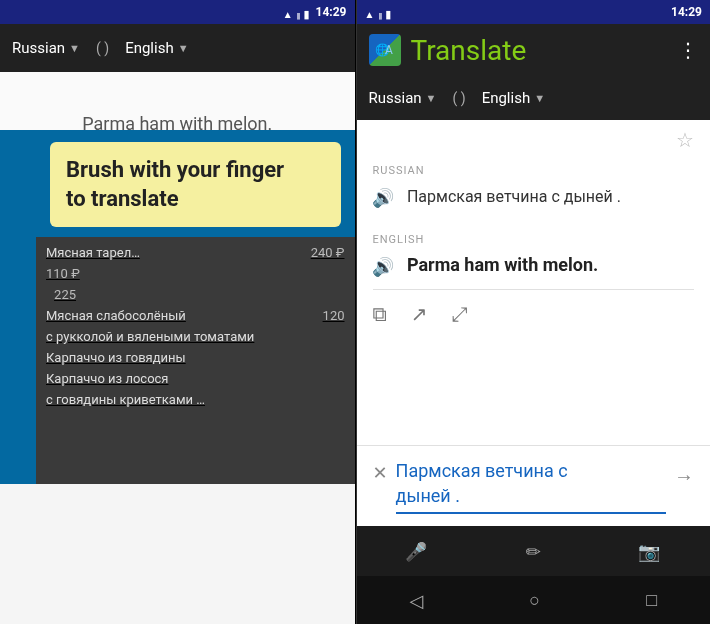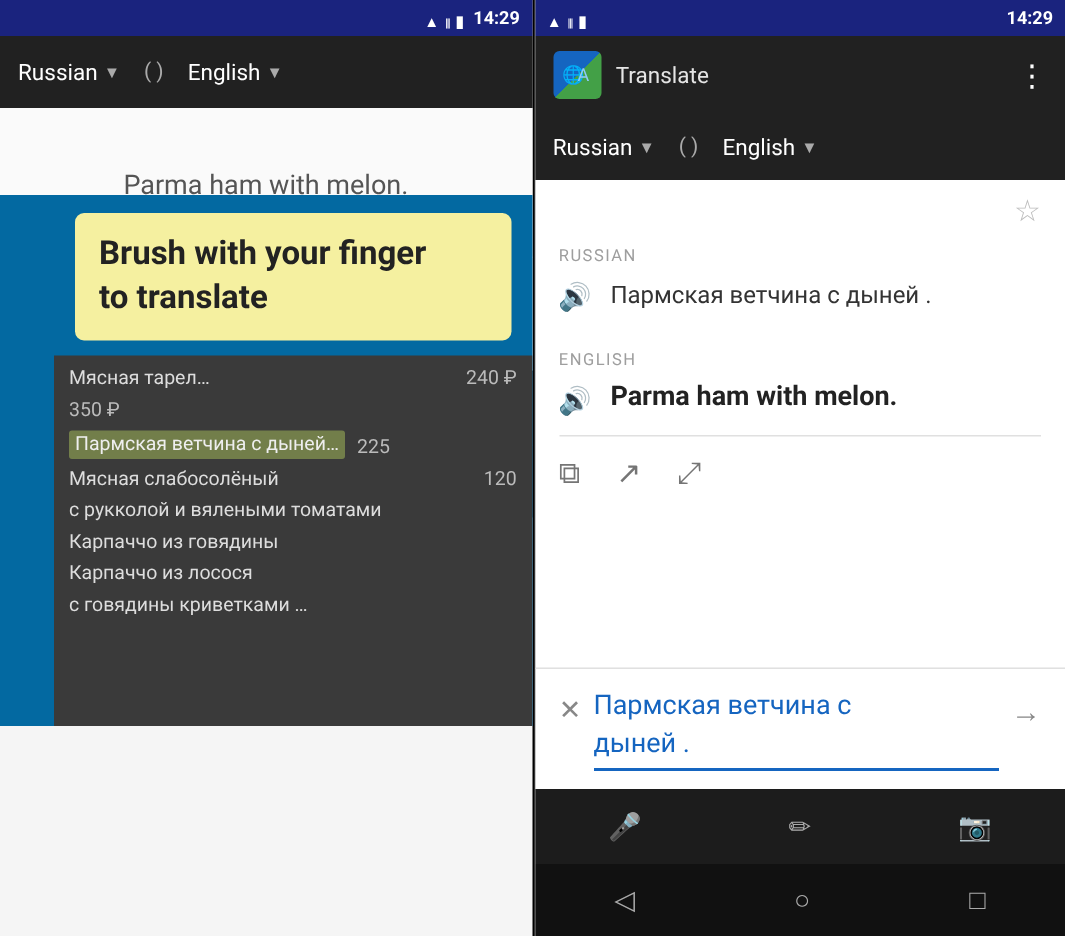--- a/index.html
+++ b/index.html
@@ -147,22 +147,23 @@
 
     .menu-image-area {
       flex: 1;
       background: #3a3a3a;
       padding: 8px 10px;
       overflow: hidden;
     }
 
     .menu-item-row {
       display: flex;
-      align-items: flex-end;
+      align-items: center;
       margin-bottom: 6px;
+      text-decoration: underline;
     }
 
     .menu-item-name {
       flex: 1;
       color: #ddd;
       font-size: 13px;
     }
 
     .menu-item-price {
       color: #bbb;
@@ -255,22 +256,22 @@
       background: linear-gradient(135deg, #1565c0 50%, #43a047 50%);
       border-radius: 4px;
       display: flex;
       align-items: center;
       justify-content: center;
       font-size: 14px;
       color: white;
     }
 
     .app-title {
-      color: #e5e5e5;
-      font-size: 15px;
+      color: #84cc16;
+      font-size: 28px;
       flex: 1;
     }
 
     .more-icon {
       color: white;
       font-size: 20px;
     }
 
     .lang-bar-right {
       height: 44px;
@@ -436,24 +437,23 @@
       <span>Brush with your finger</span><br>
       <span>to translate</span>
     </div>
 
     <div class="menu-image-area">
       <div class="menu-item-row">
         <span class="menu-item-name">Мясная тарел…</span>
         <span class="menu-item-price">240 ₽</span>
       </div>
       <div class="menu-item-row">
-        <span class="menu-item-price">350 ₽</span>
-      </div>
-      <div class="menu-item-row">
-        <span class="menu-item-highlighted">Пармская ветчина с дыней…</span>
+        <span class="menu-item-price">110 ₽</span>
+      </div>
+      <div class="menu-item-row">
         <span class="menu-item-price">225</span>
       </div>
       <div class="menu-item-row">
         <span class="menu-item-name">Мясная слабосолёный</span>
         <span class="menu-item-price">120</span>
       </div>
       <div class="menu-item-row">
         <span class="menu-item-name">с рукколой и вялеными томатами</span>
       </div>
       <div class="menu-item-row">

